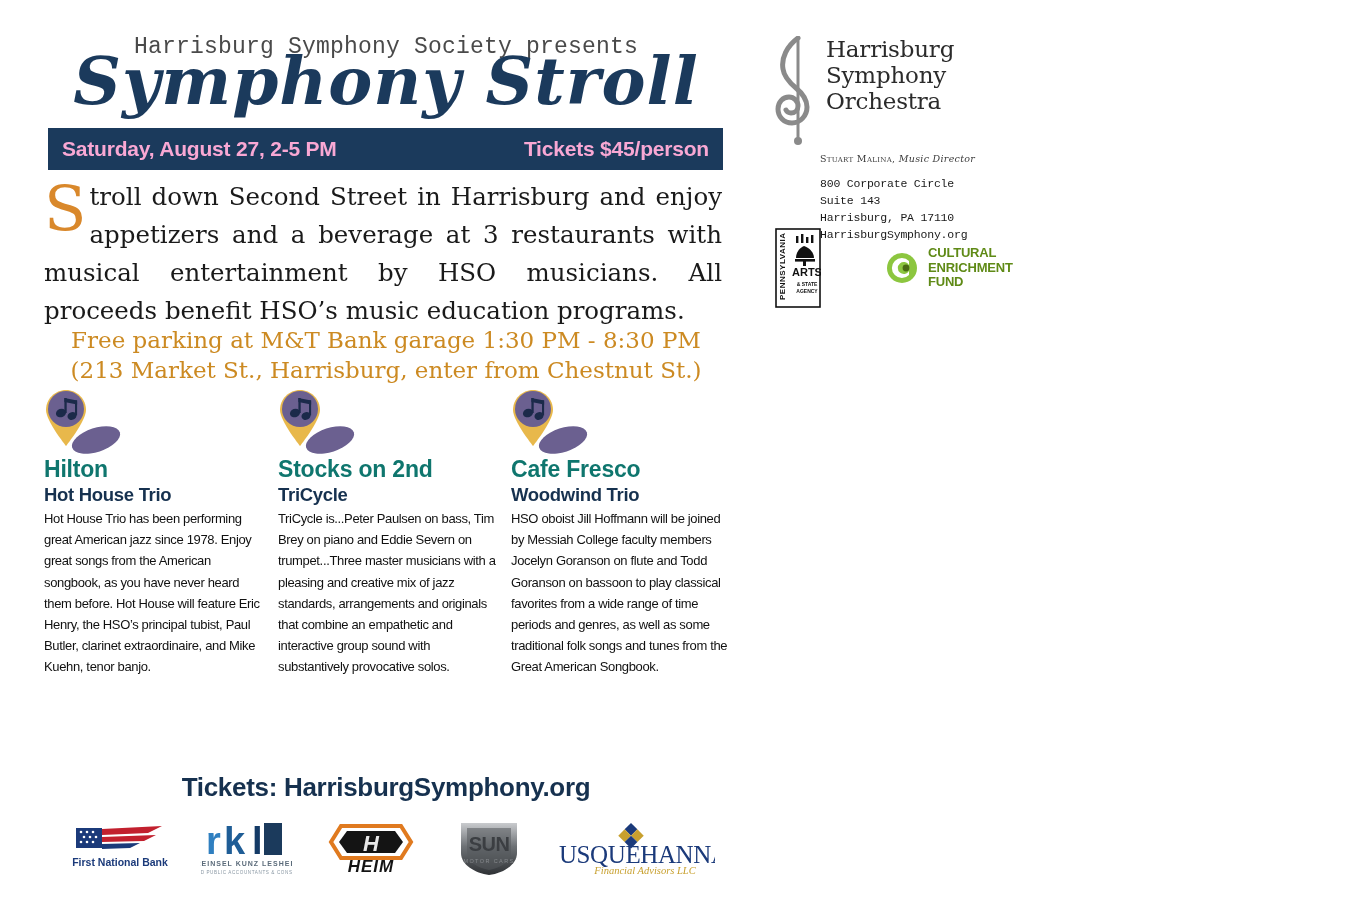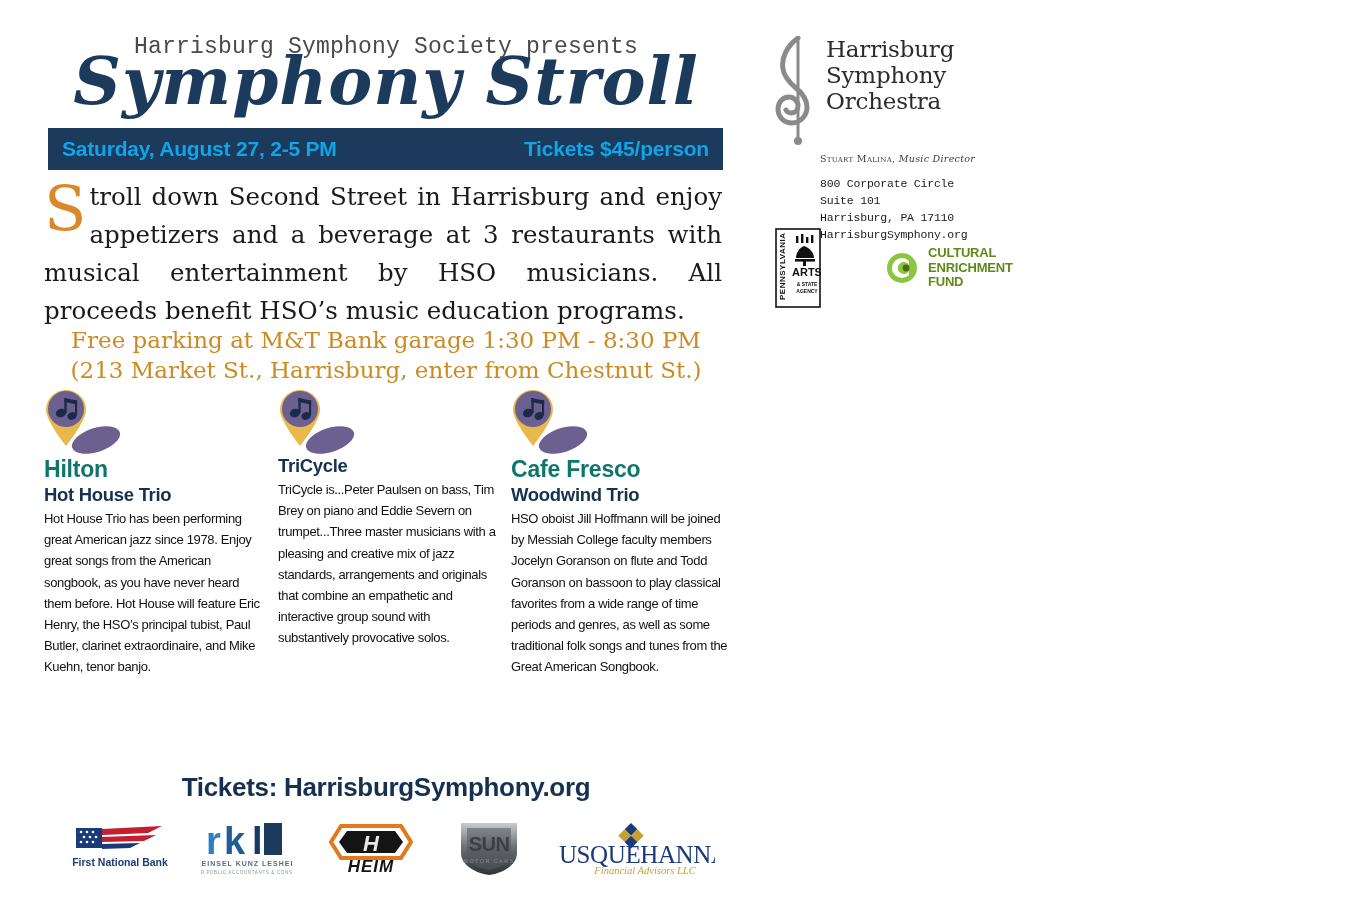--- a/index.html
+++ b/index.html
@@ -51,21 +51,21 @@
     left: 48px; top: 128px;
     width: 675px; height: 42px;
     background: #1b3a5c;
     display: flex;
     align-items: center;
     justify-content: space-between;
     padding: 0 14px;
     box-sizing: border-box;
   }
   .infobar span {
-    color: #0ea5e9;
+    color: #f9a8d4;
     font-family: "Liberation Sans", sans-serif;
     font-weight: bold;
     font-size: 21px;
     letter-spacing: -0.2px;
     white-space: nowrap;
   }
 
   
   .intro {
     position: absolute;
@@ -275,20 +275,21 @@
           <circle cx="22" cy="21" r="18" fill="#6b6090"></circle>
           <g fill="#1b2a4a">
             <ellipse cx="17" cy="25" rx="5.2" ry="4.2" transform="rotate(-20 17 25)"></ellipse>
             <ellipse cx="28" cy="28" rx="4.6" ry="3.8" transform="rotate(-20 28 28)"></ellipse>
             <rect x="20.4" y="10" width="2.3" height="15"></rect>
             <rect x="31" y="12.4" width="2.1" height="15"></rect>
             <path d="M20.4 10 L33.1 12.4 L33.1 16.4 L20.4 14 Z"></path>
           </g>
         </svg>
       </div>
+      <div class="venue-name">Stocks on 2nd</div>
       <div class="ensemble-name">TriCycle</div>
       <div class="venue-desc">TriCycle is...Peter Paulsen on bass, Tim Brey on piano and Eddie Severn on trumpet...Three master musicians with a pleasing and creative mix of jazz standards, arrangements and originals that combine an empathetic and interactive group sound with substantively provocative solos.</div>
     </div>
 
     <div class="venue">
       <div class="pin">
         <svg width="86" height="66" viewBox="0 0 86 66" xmlns="http://www.w3.org/2000/svg">
           <ellipse cx="52" cy="52" rx="25" ry="12" fill="#6b6090" transform="rotate(-18 52 52)"></ellipse>
           <path d="M22 2 C33 2 42 11 42 22 C42 33 22 58 22 58 C22 58 2 33 2 22 C2 11 11 2 22 2 Z" fill="#e8b84b"></path>
           <circle cx="22" cy="21" r="18" fill="#6b6090"></circle>
@@ -396,21 +397,21 @@
         <div>Symphony</div>
         <div>Orchestra</div>
       </div>
     </div>
     <div class="hso-director">
       <span class="name">Stuart Malina,</span>
       <span class="role">Music Director</span>
     </div>
     <div class="hso-address">
       <div>800 Corporate Circle</div>
-      <div>Suite 101</div>
+      <div>Suite 143</div>
       <div>Harrisburg, PA 17110</div>
       <div>HarrisburgSymphony.org</div>
     </div>
   </div>
 
   <div class="small-logos">
 
     <div class="pca-logo">
       <svg width="46" height="80" viewBox="0 0 46 80" xmlns="http://www.w3.org/2000/svg">
         <rect x="1" y="1" width="44" height="78" fill="none" stroke="#111" stroke-width="1.6"></rect>

